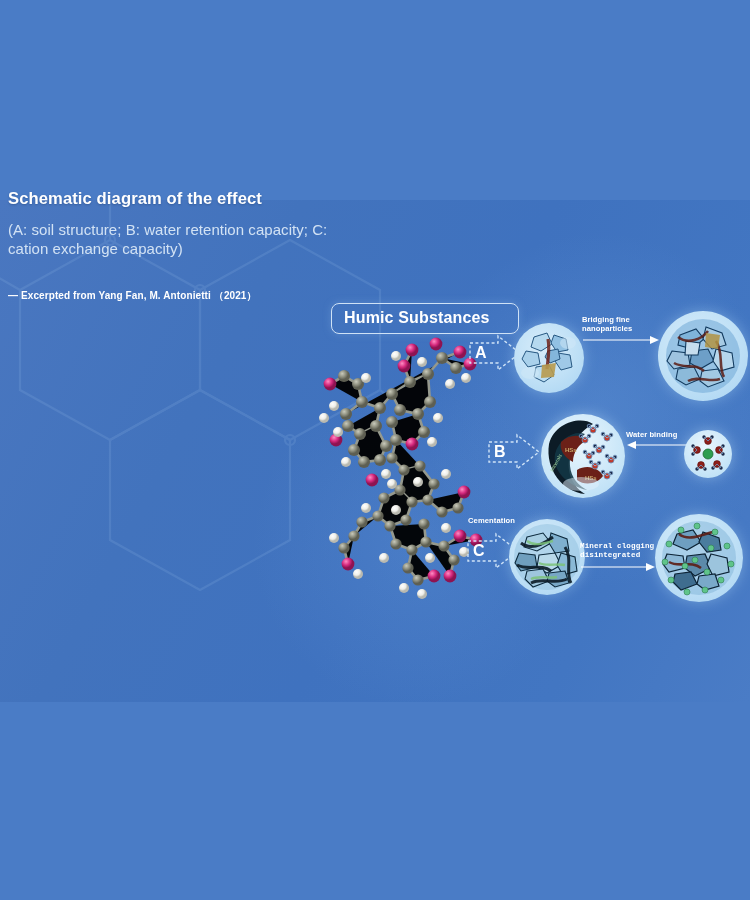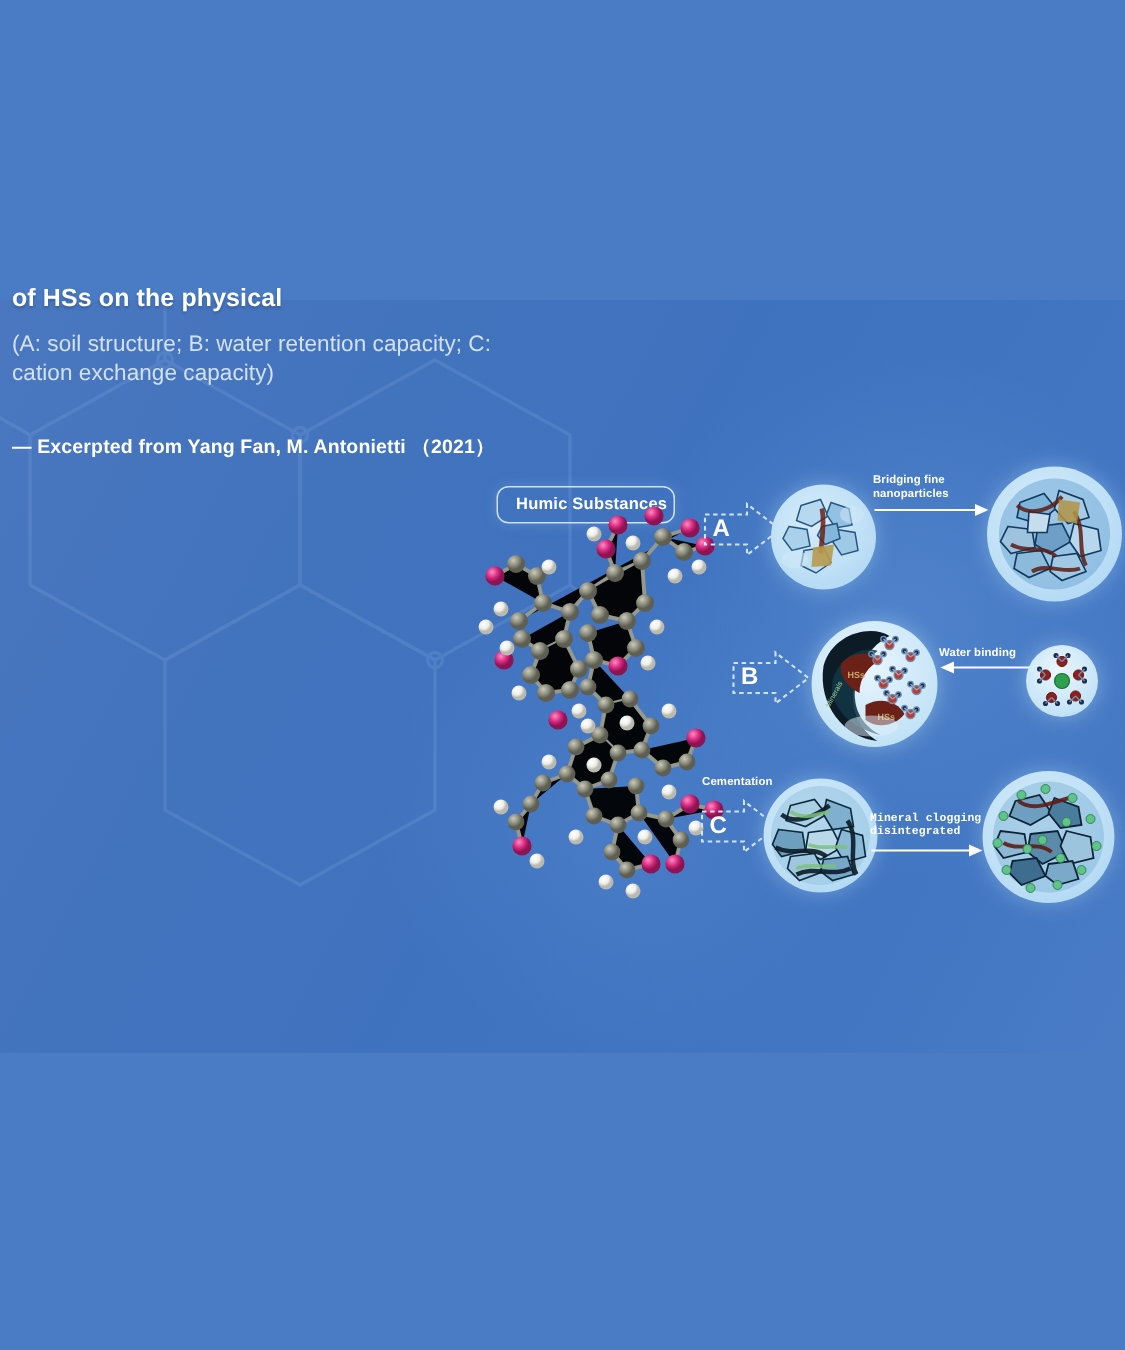--- a/index.html
+++ b/index.html
@@ -92,40 +92,39 @@
   .subline {
     margin-top: 9px;
     color: #d2e2f4;
     font-size: 15px;
     line-height: 1.3;
     letter-spacing: 0.05px;
   }
   .attrib {
     margin-top: 30px;
     color: #ffffff;
-    font-size: 13px;
+    font-size: 10px;
     font-weight: bold;
     letter-spacing: 0.1px;
   }
 
   
   #hs-pill {
     position: absolute;
     left: 331px;
     top: 303px;
-    padding: 5px 4px 6px 12px;
+    padding: 5px 28px 6px 12px;
     border: 1.4px solid #cfe2f6;
     border-radius: 8px;
     color: #ffffff;
-    font-size: 11px;
+    font-size: 16px;
     font-weight: bold;
     letter-spacing: 0.15px;
     white-space: nowrap;
     box-shadow: 0 0 9px rgba(160,200,245,0.25);
-    margin-top: 21px;
   }
 
   
   #molecule {
     position: absolute;
     left: 300px;
     top: 322px;
     width: 200px;
     height: 290px;
     pointer-events: none;
@@ -225,21 +224,21 @@
       <circle cx="240" cy="120" r="5"></circle>
       <circle cx="330" cy="270" r="5"></circle>
     </svg>
 
     <div class="glow g1"></div>
     <div class="glow g2"></div>
   </div>
 
   <div id="textblock">
     <div class="headline">
-      <div>of HSs on the physical</div>
+      <div>Schematic diagram of the effect</div>
     </div>
     <div class="subline">(A: soil structure; B: water retention capacity; C: cation exchange capacity)</div>
     <div class="attrib">— Excerpted from Yang Fan, M. Antonietti （2021）</div>
   </div>
 
   <div id="hs-pill">Humic Substances</div>
 
   <svg id="molecule" viewBox="0 0 200 290">
     <defs>
       <radialGradient id="gC" cx="35%" cy="30%">

